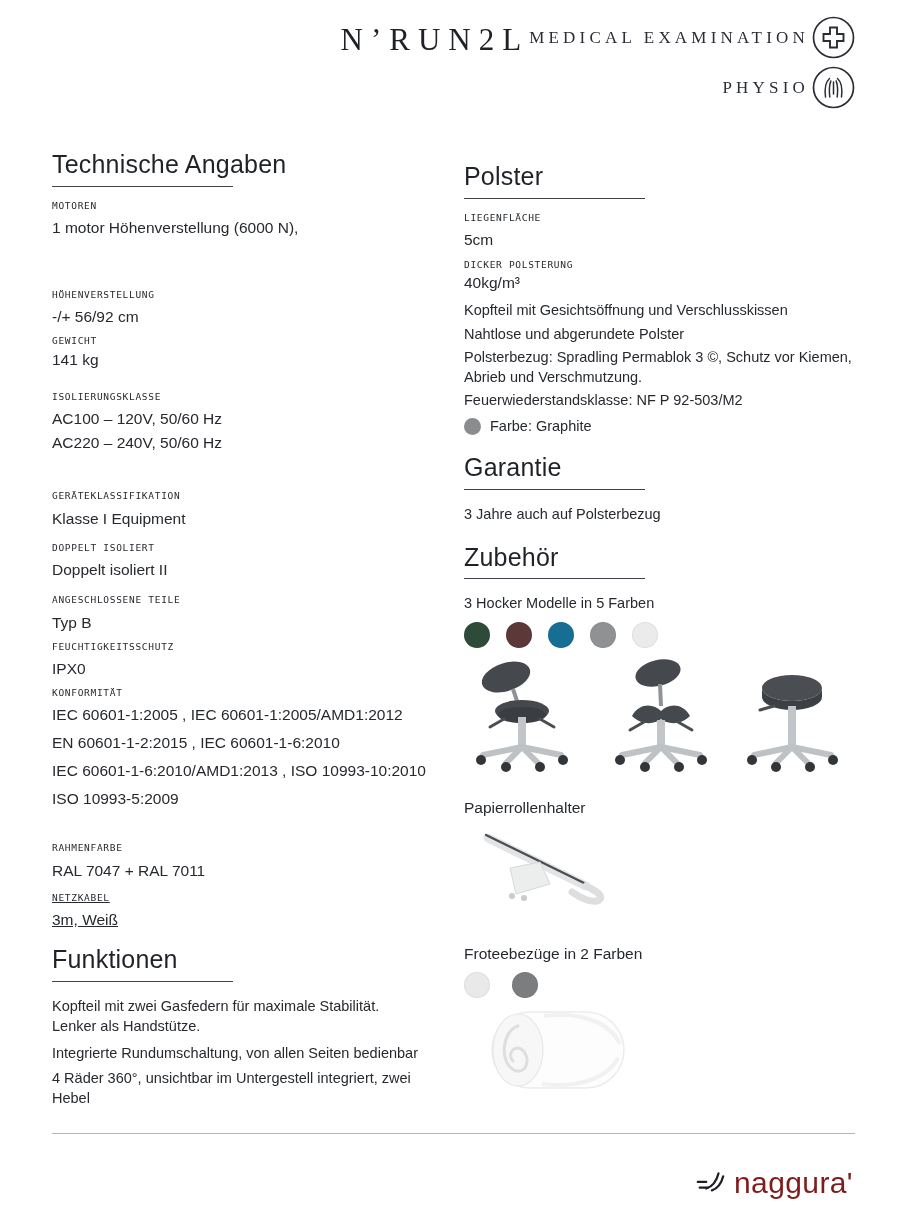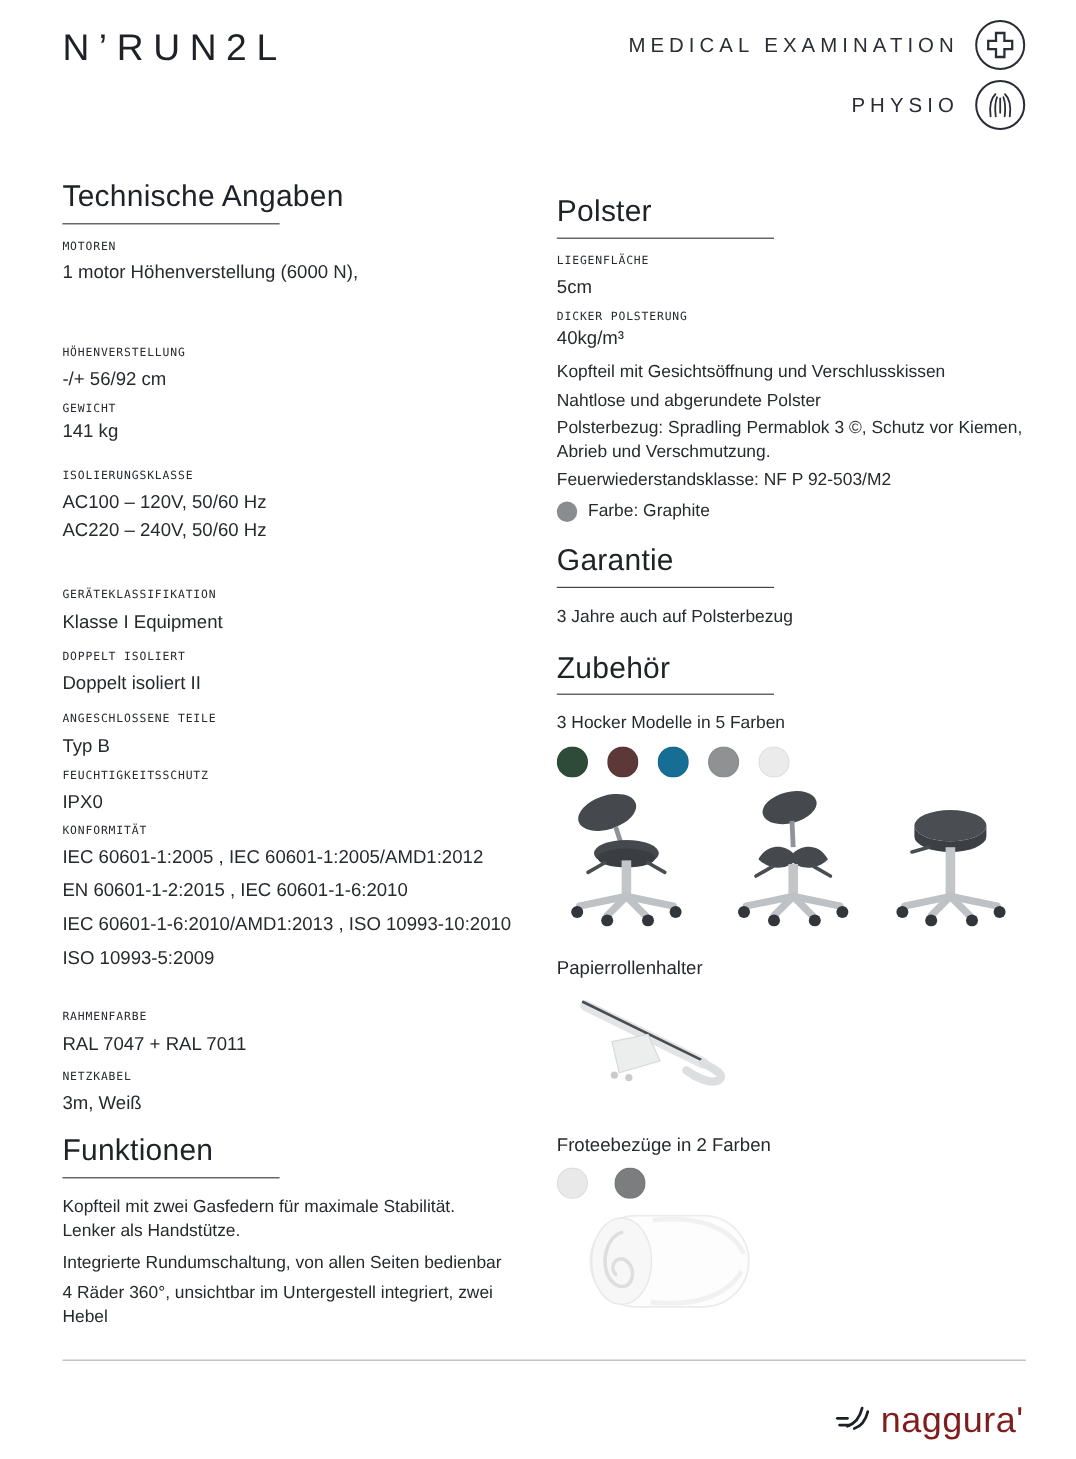--- a/index.html
+++ b/index.html
@@ -4,26 +4,26 @@
 <style>
   * { margin:0; padding:0; box-sizing:border-box; }
   html,body { background:#ffffff; }
   body {
     width:897px; height:1216px; position:relative; overflow:hidden;
     font-family:"Liberation Sans", sans-serif; color:#26292e;
   }
   .page { padding:16px 42px 0 52px; }
 
   
-  header { display:flex; justify-content:space-between; align-items:flex-start; }
+  header { display:flex; justify-content:flex-end; align-items:flex-start;font-family:Liberation Serif, serif; }
   .product-title {
     font-size:31px; font-weight:400; letter-spacing:8px; color:#1e2126; padding-top:6px;
   }
   .badges { display:flex; flex-direction:column; align-items:flex-end; gap:7px; }
-  .badge { display:flex; align-items:center; gap:13px; }
+  .badge { display:flex; align-items:center; gap:3px; }
   .badge-label { font-size:17px; letter-spacing:4.2px; color:#2a2d33; }
   .badge-icon svg { display:block; }
 
   
   .columns { display:flex; gap:22px; margin-top:42px; }
   .col-left  { width:392px; }
   .col-right { width:393px; }
 
   .sec-title { font-size:25px; font-weight:400; color:#1f2227; letter-spacing:0.2px; line-height:1.1; padding-bottom:7px; }
   .rule { width:181px; border-bottom:1.5px solid #40434a; margin-bottom:14px; }
@@ -137,21 +137,21 @@
           <div class="spec-value" style="margin-top:0;margin-bottom:7px;">EN 60601-1-2:2015 , IEC 60601-1-6:2010</div>
           <div class="spec-value" style="margin-top:0;margin-bottom:7px;">IEC 60601-1-6:2010/AMD1:2013 , ISO 10993-10:2010</div>
           <div class="spec-value" style="margin-top:0;">ISO 10993-5:2009</div>
         </div>
 
         <div class="spec" style="margin-bottom:12px;">
           <div class="spec-label">RAHMENFARBE</div>
           <div class="spec-value">RAL 7047 + RAL 7011</div>
         </div>
 
-        <div class="spec" style="margin-bottom:16px;">
+        <div class="spec" style="margin-bottom:16px;text-decoration:underline;">
           <div class="spec-label">NETZKABEL</div>
           <div class="spec-value">3m, Weiß</div>
         </div>
       </section>
 
       <section>
         <h2 class="sec-title">Funktionen</h2>
         <div class="rule"></div>
         <div class="para">
           <div>Kopfteil mit zwei Gasfedern für maximale Stabilität.</div>

